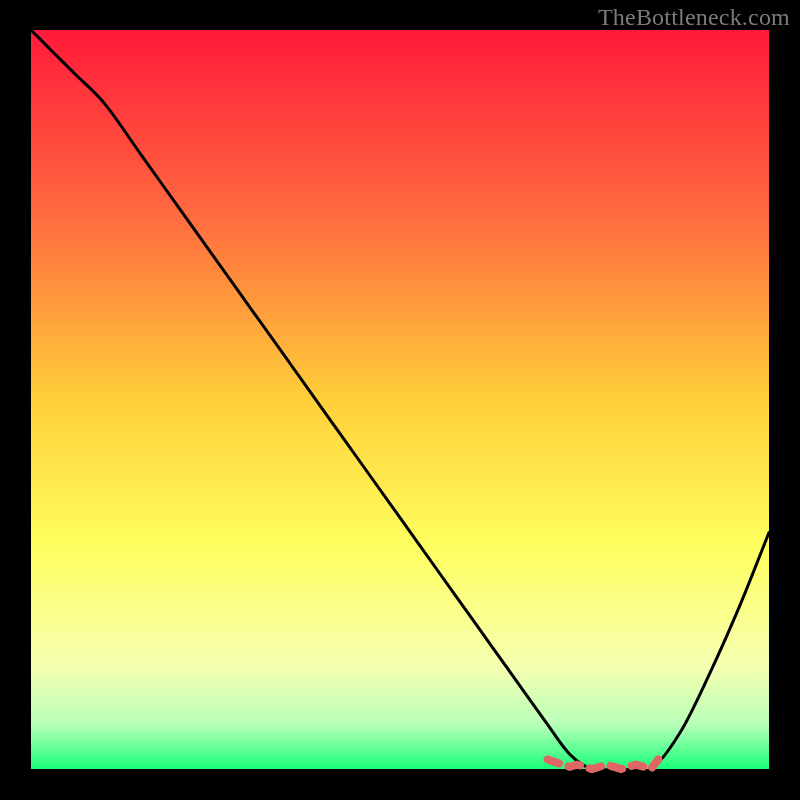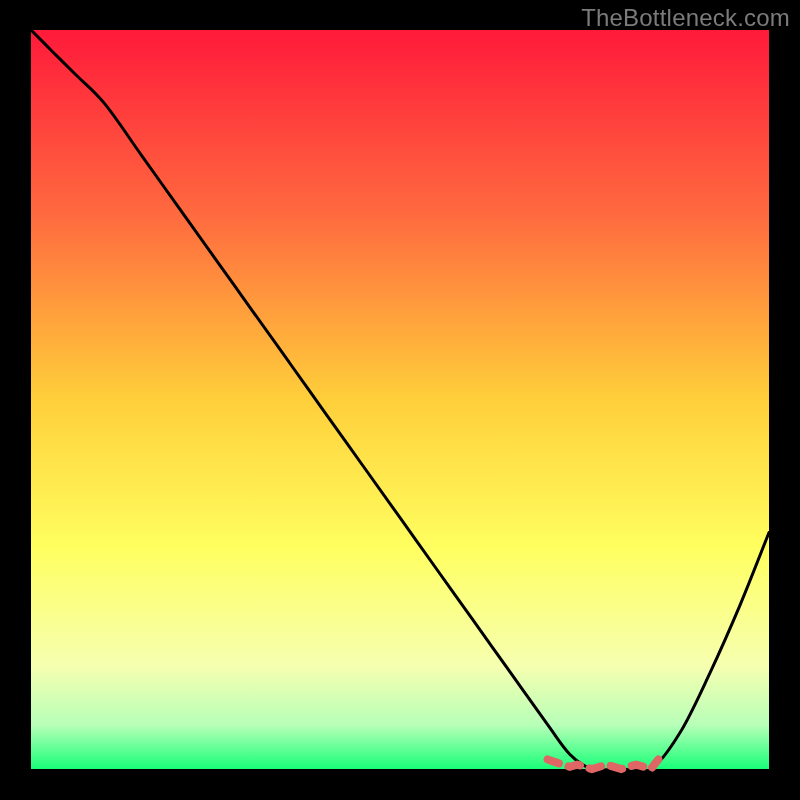--- a/index.html
+++ b/index.html
@@ -16,21 +16,21 @@
     top: 0;
     width: 800px;
     height: 800px;
     background: #000000;
   }
   .watermark {
     position: absolute;
     top: 4px;
     right: 10px;
     color: #7b7b7b;
-    font-family: Liberation Sans, sans-serif;
+    font-family: Liberation Serif, serif;
     font-size: 24px;
     font-weight: 400;
     letter-spacing: 0.2px;
   }
   svg.chart {
     position: absolute;
     left: 0;
     top: 0;
   }
 </style>

